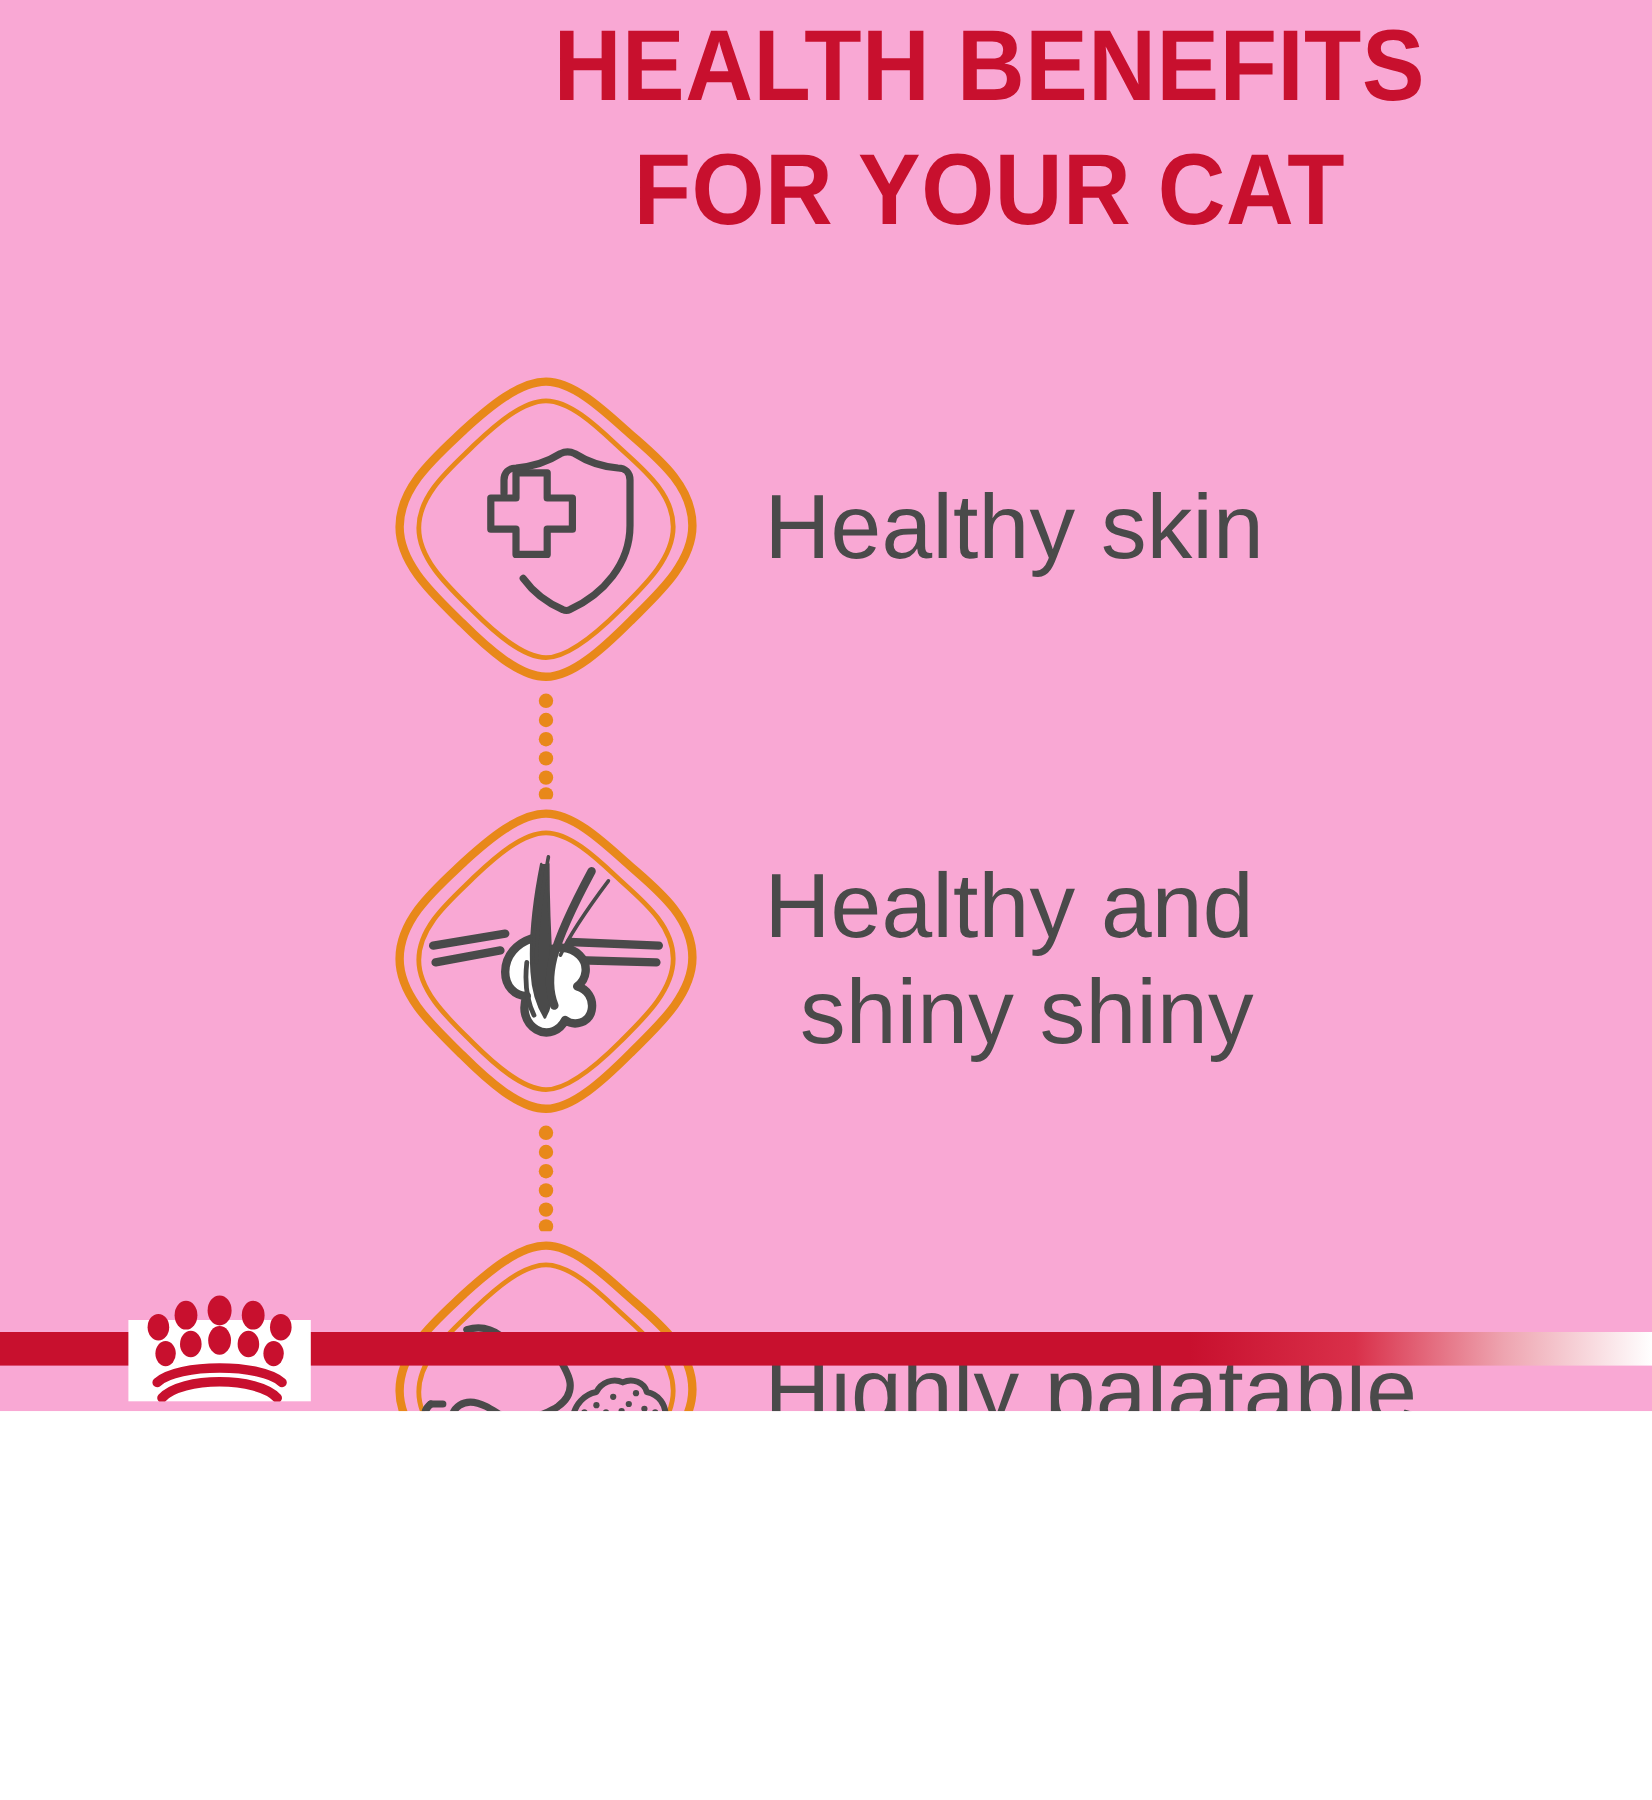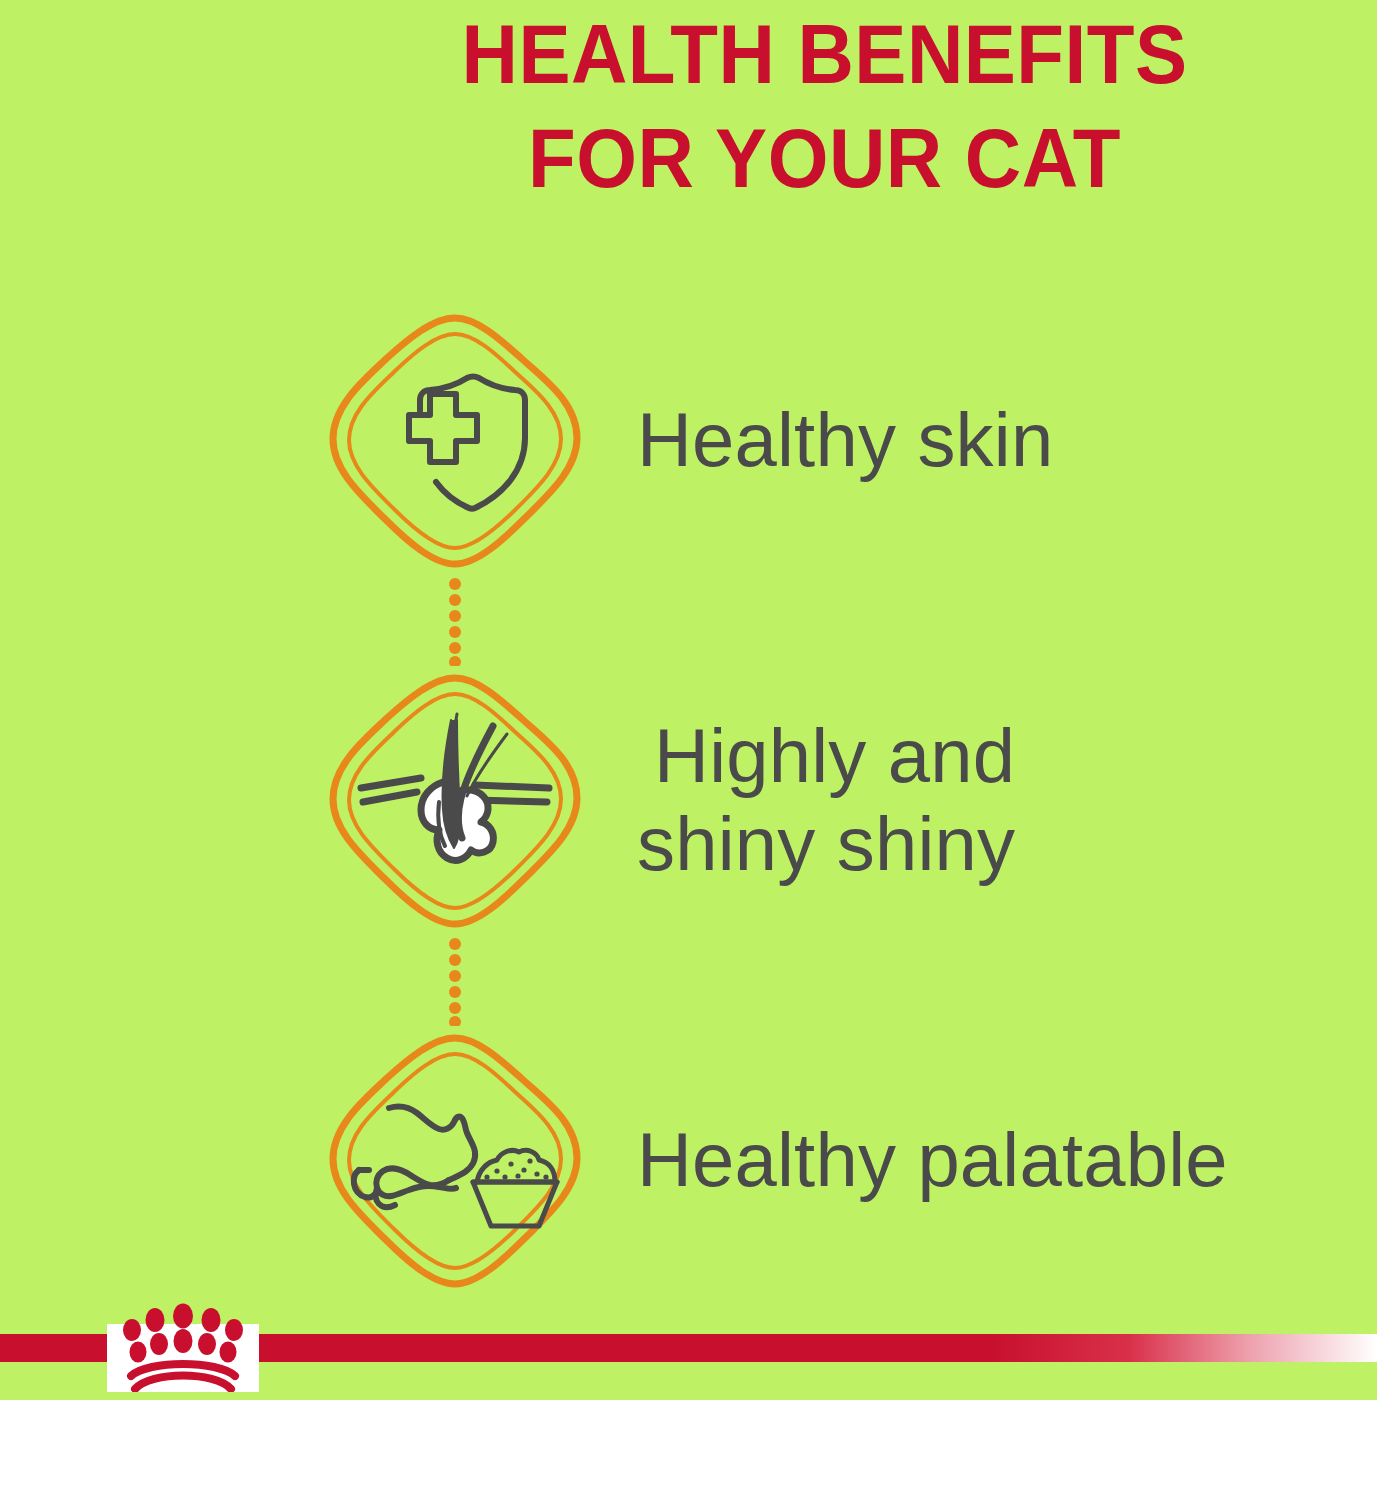--- a/index.html
+++ b/index.html
@@ -7,22 +7,22 @@
     margin: 0;
     padding: 0;
     background: #ffffff;
   }
   body {
     font-family: "Liberation Sans", sans-serif;
   }
   #page {
     position: relative;
     width: 1377px;
-    height: 1400px;
-    background: #bef264;
+    height: 1176px;
+    background: #f9a8d4;
     overflow: hidden;
   }
 
   
   .title-block {
     position: absolute;
     left: 0;
     top: 2px;
     width: 1377px;
     text-align: center;
@@ -192,21 +192,21 @@
 
             <path d="M168 56 C154 82 142 106 136 128 C132 144 133 158 137 168" fill="none" stroke-width="7"></path>
 
             <path d="M132 44 C126 76 122 104 122 132" fill="none" stroke-width="3"></path>
             <path d="M182 64 C164 88 150 108 142 126" fill="none" stroke-width="3"></path>
             <path d="M114 132 C112 150 115 166 120 176" fill="none" stroke-width="4"></path>
           </g>
         </svg>
       </div>
       <div class="benefit-label">
-        <span><span>Highly and</span><br><span>shiny shiny</span></span>
+        <span><span>Healthy and</span><br><span>shiny shiny</span></span>
       </div>
       <div class="connector">
         <svg viewBox="0 0 42 90" xmlns="http://www.w3.org/2000/svg">
           <g fill="#E8881A">
             <circle cx="21" cy="8" r="6"></circle>
             <circle cx="21" cy="24" r="6"></circle>
             <circle cx="21" cy="40" r="6"></circle>
             <circle cx="21" cy="56" r="6"></circle>
             <circle cx="21" cy="72" r="6"></circle>
             <circle cx="21" cy="86" r="6"></circle>
@@ -244,21 +244,21 @@
             <circle cx="212" cy="144" r="2.6"></circle>
             <circle cx="180" cy="147" r="2.6"></circle>
             <circle cx="205" cy="131" r="2.6"></circle>
             <circle cx="193" cy="146" r="2.6"></circle>
             <circle cx="162" cy="147" r="2.6"></circle>
             <circle cx="221" cy="147" r="2.6"></circle>
           </g>
         </svg>
       </div>
       <div class="benefit-label">
-        <span>Healthy palatable</span>
+        <span>Highly palatable</span>
       </div>
     </div>
 
   </div>
 
   <div class="footer">
     <div class="footer-bar"></div>
     <div class="footer-logo">
       <svg viewBox="0 0 180 100" xmlns="http://www.w3.org/2000/svg">
 

